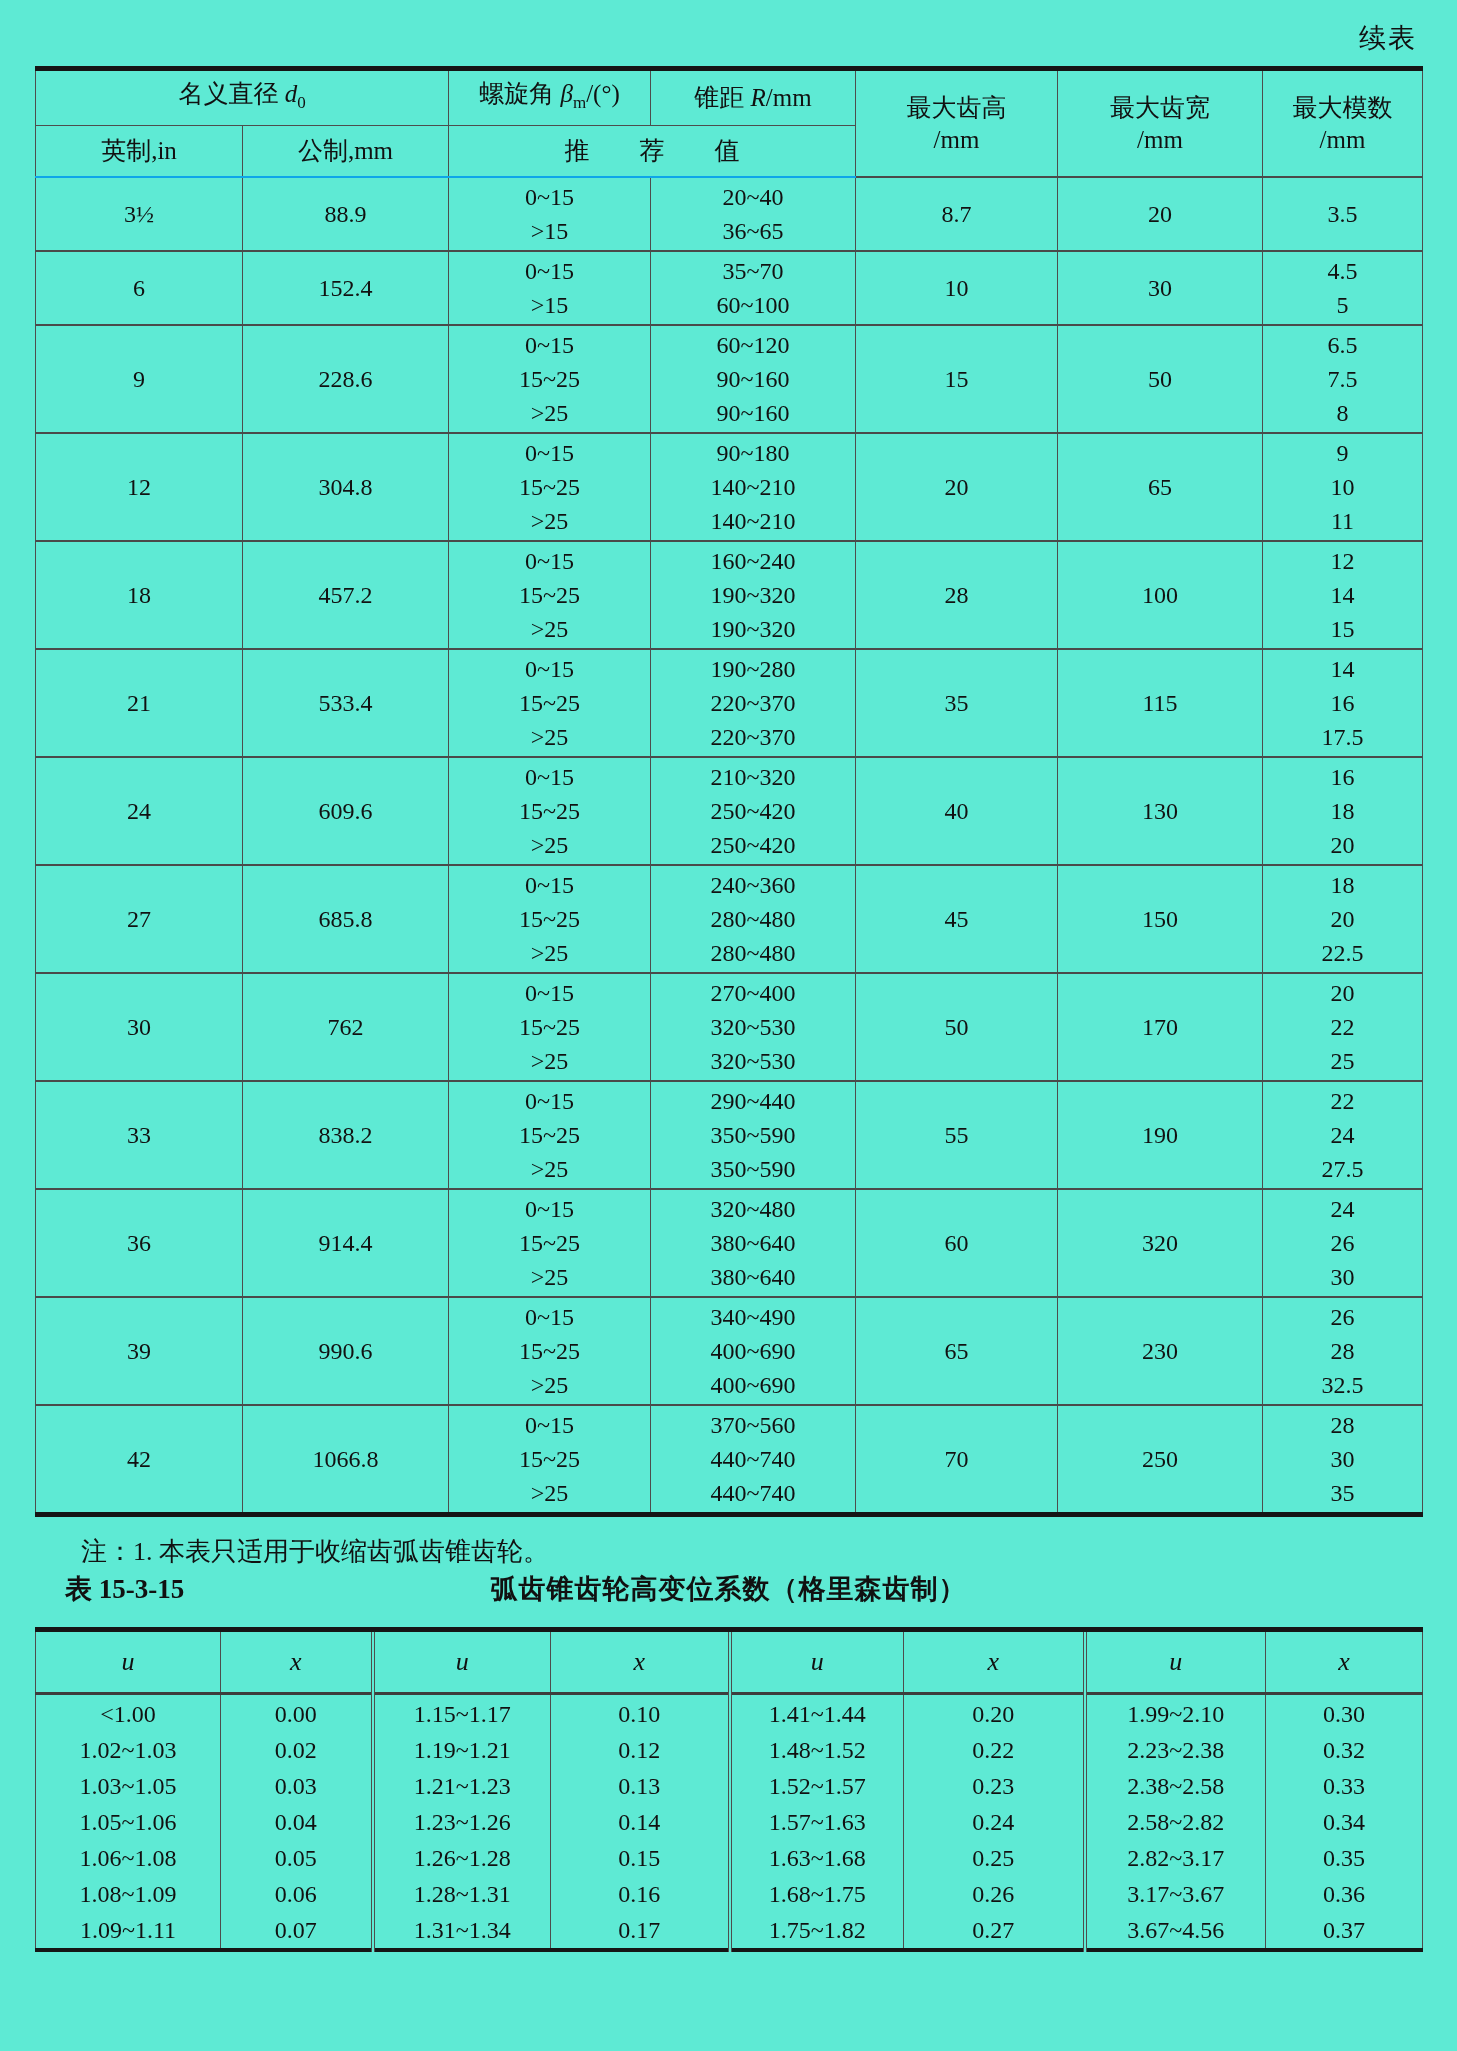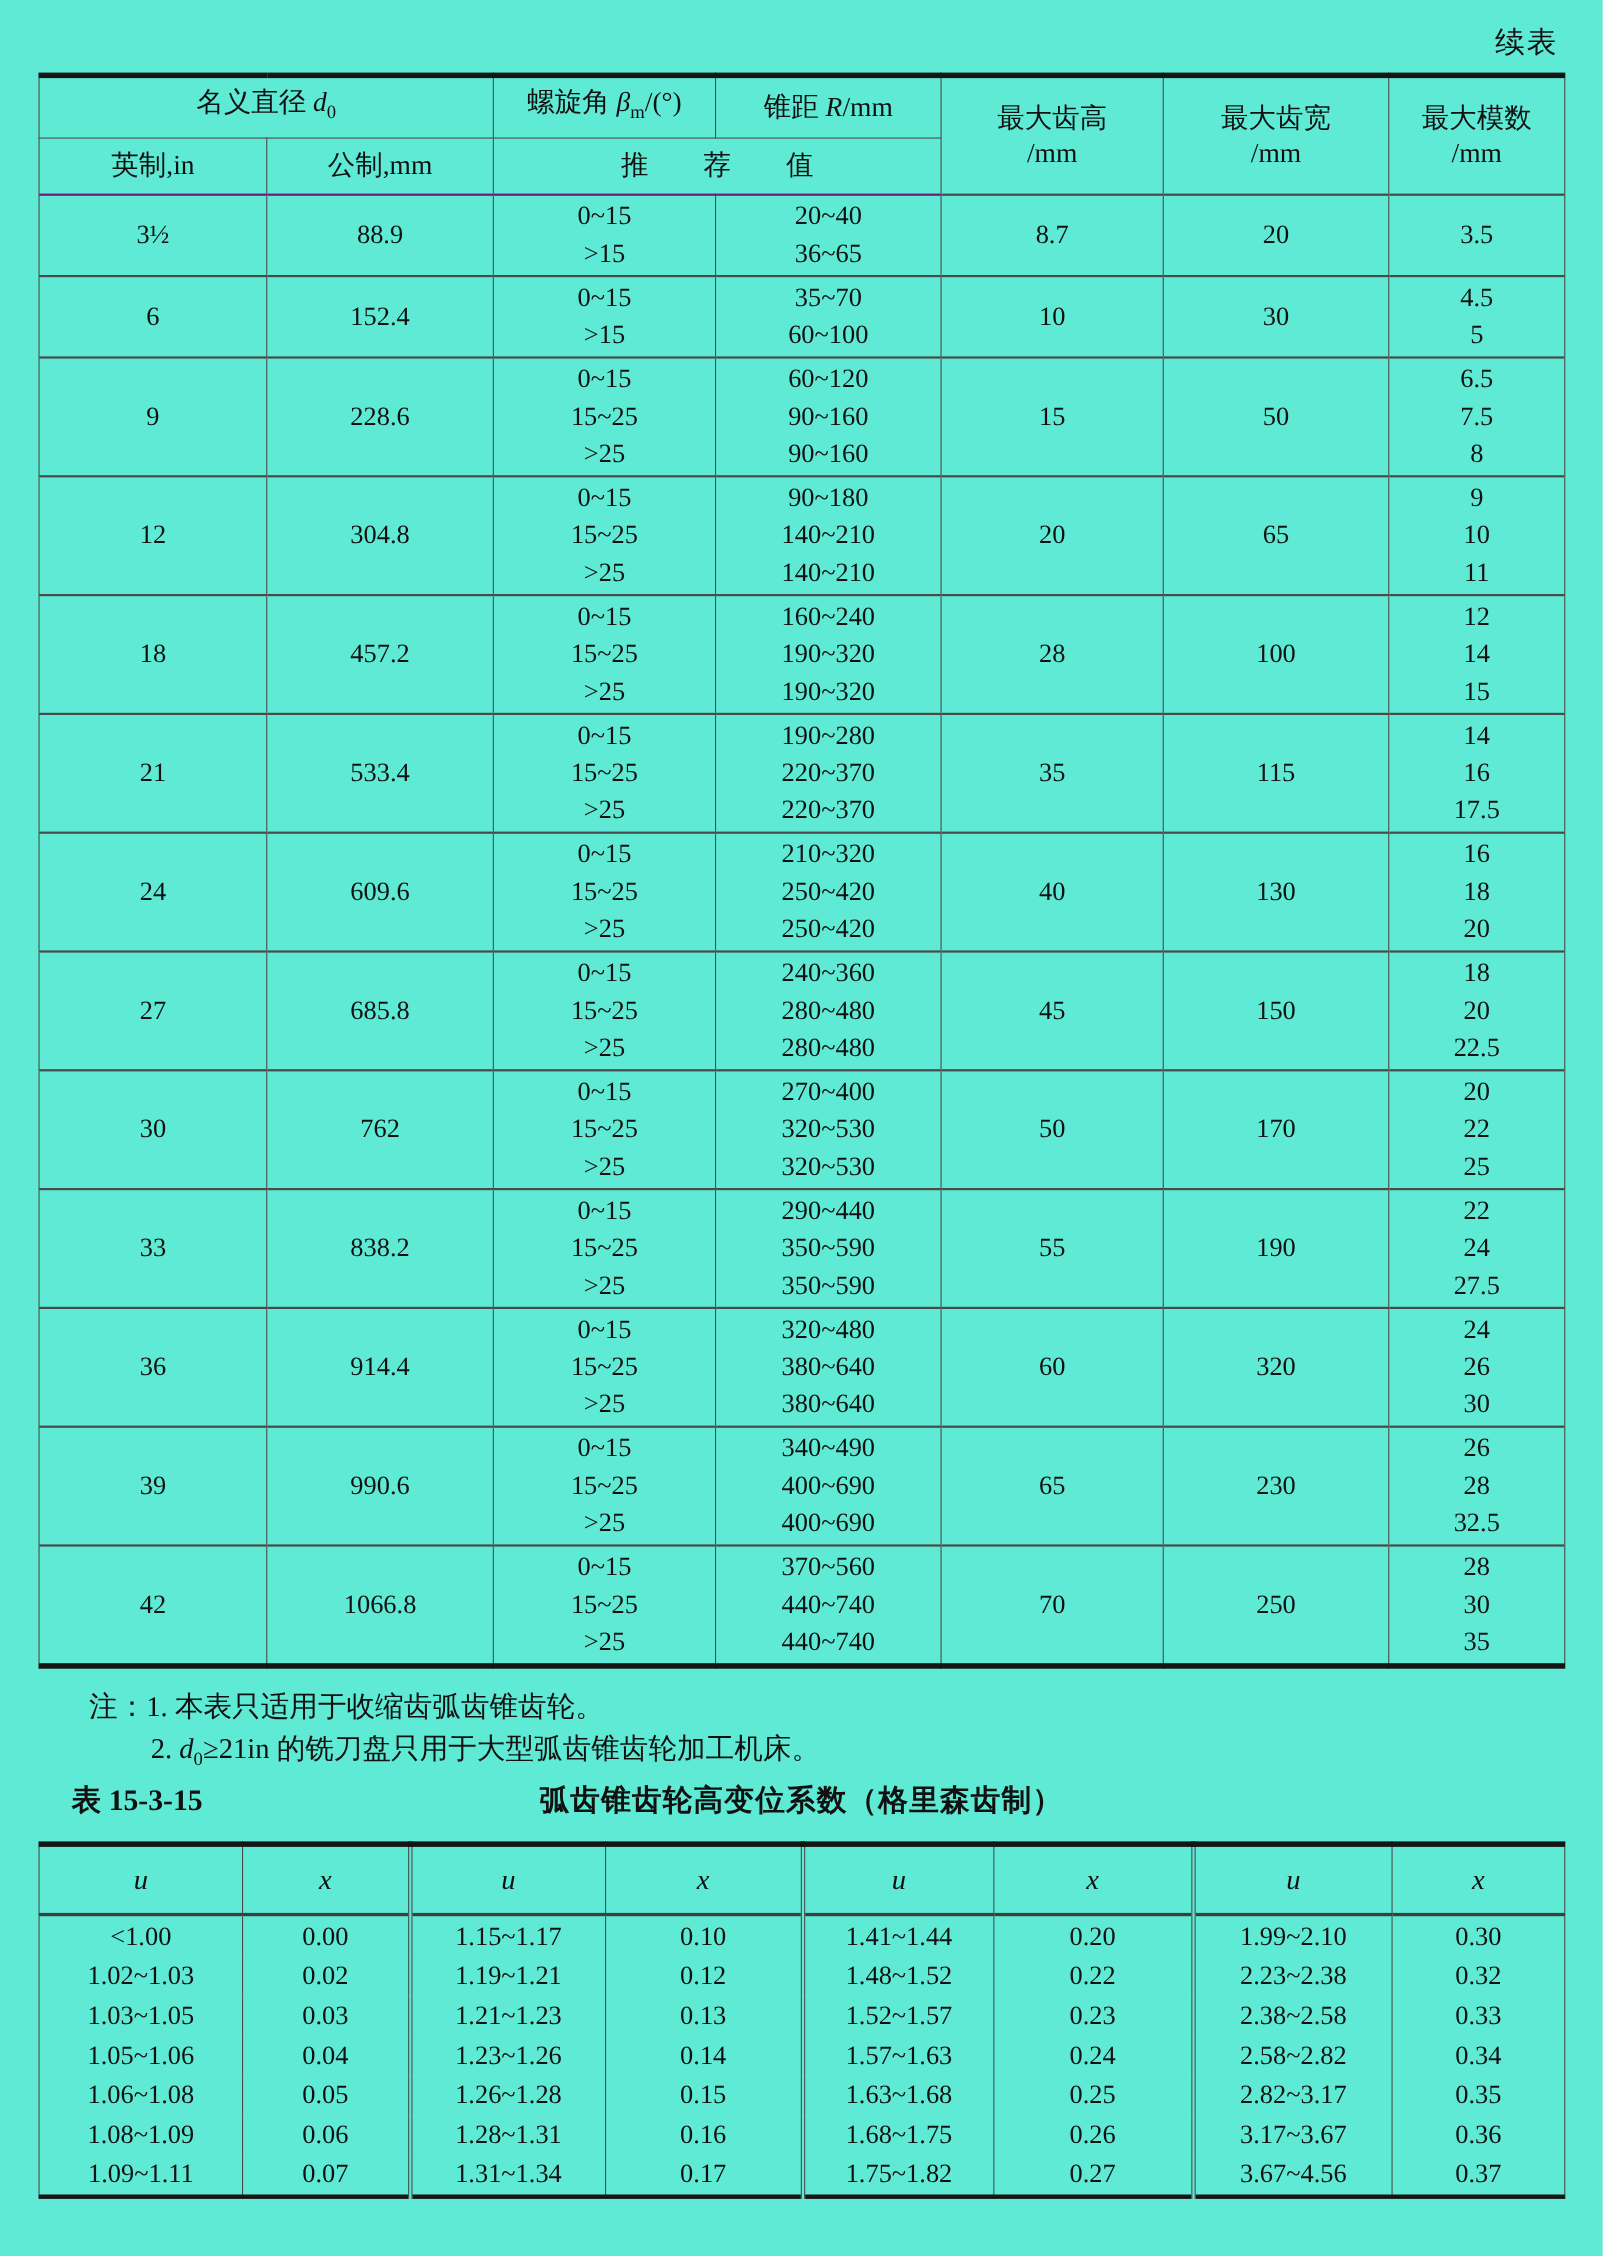--- a/index.html
+++ b/index.html
@@ -18,21 +18,21 @@
     font-size:24px;
     border-radius:26px;
   }
   table.t1 th, table.t1 td{
     border-left:1px solid #4d4d4d; border-right:1px solid #4d4d4d;
     text-align:center; vertical-align:middle; padding:2px 0; font-weight:normal;
   }
   table.t1 thead th{ font-size:25px; line-height:32px; }
   table.t1 thead tr:first-child th{ height:50px; border-bottom:1px solid #4d4d4d; }
   table.t1 thead tr:last-child th{ height:46px; }
-  table.t1 thead th{ border-bottom:2px solid #701a75; }
+  table.t1 thead th{ border-bottom:2px solid #0ea5e9; }
   table.t1 tbody td{ border-top:2px solid #4a4a4a; line-height:34px; }
   .pre{ white-space:pre-line; }
   i.var{ font-style:italic; font-family:"Liberation Serif","DejaVu Serif",serif; }
   sub{ font-size:17px; }
 
   
   .notes{ margin-top:16px; font-size:26px; line-height:38px; padding-left:46px; }
   .note2{ padding-left:56px; }
 
   
@@ -286,21 +286,20 @@
             <td>250</td>
             <td class="pre">28
 30
 35</td>
           </tr>
       </tbody>
     </table>
 
     <div class="notes">
       <div>注：1. 本表只适用于收缩齿弧齿锥齿轮。</div>
-      <div class="note2"><span>2. </span><i class="var">d</i><sub>0</sub><span>≥21in 的铣刀盘只用于大型弧齿锥齿轮加工机床。</span></div>
     </div>
 
     <div class="cap">
       <span class="capno">表 15-3-15</span>
       <span class="captitle">弧齿锥齿轮高变位系数（格里森齿制）</span>
     </div>
 
     <table class="t2">
       <colgroup>
         <col style="width:185px">

